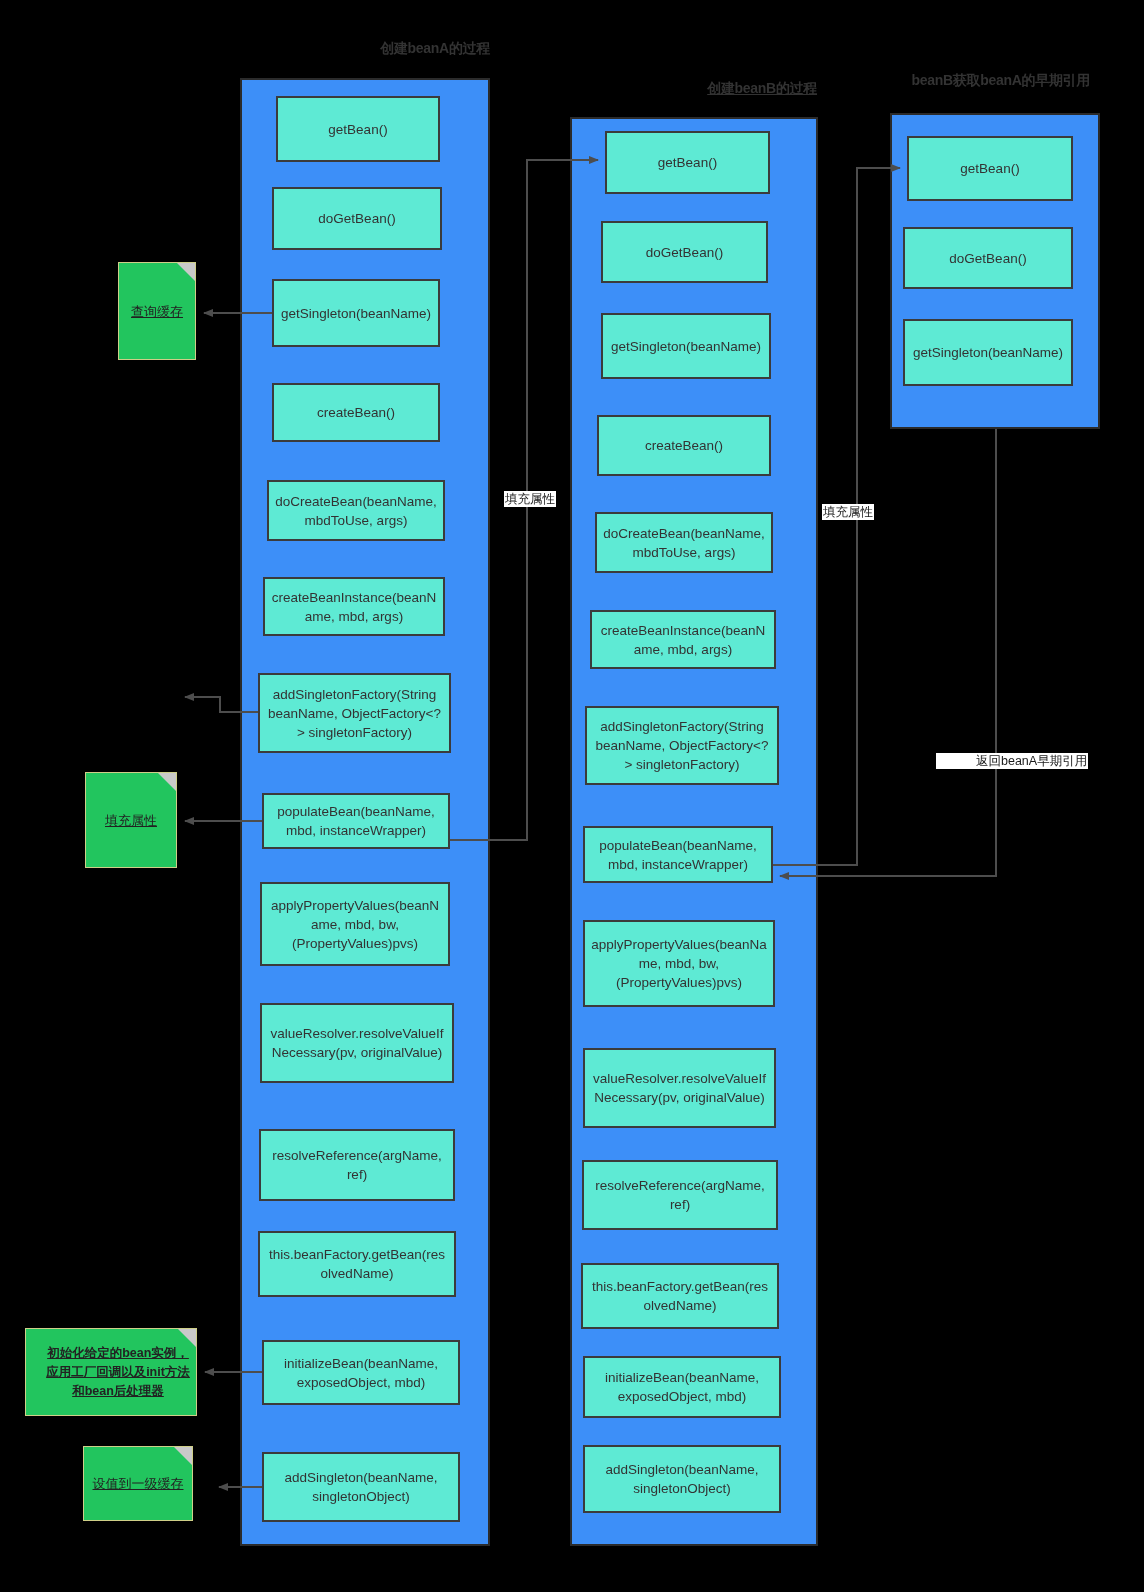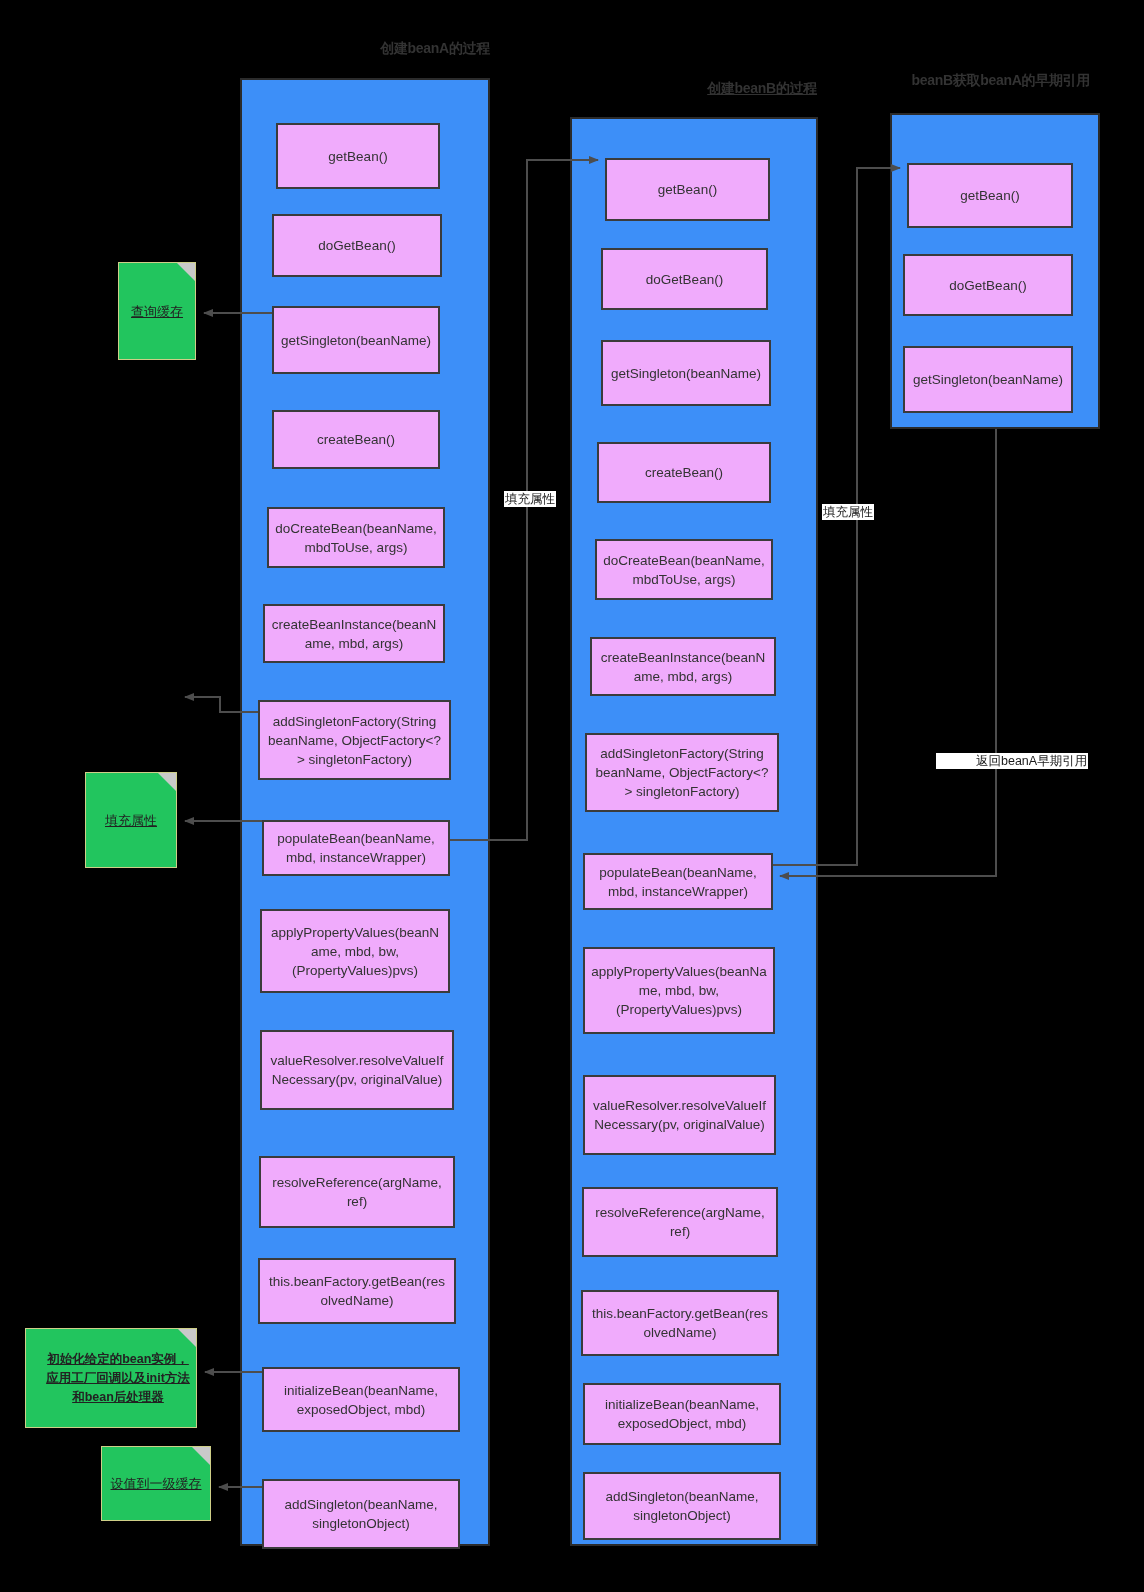--- a/index.html
+++ b/index.html
@@ -41,33 +41,32 @@
     font-weight: bold;
     font-size: 14px;
     line-height: 17px;
     text-align: right;
     letter-spacing: -0.3px;
   }
 
   
   .node {
     position: absolute;
-    background: #f0abfc;
+    background: #5eead4;
     border: 2px solid #3b3b3b;
     box-sizing: border-box;
     display: flex;
     align-items: center;
     justify-content: center;
     text-align: center;
     color: #333333;
     font-size: 13.5px;
     line-height: 19px;
     padding: 2px 6px;
     word-break: break-word;
-    margin-top: 27px;
   }
 
   
   .note {
     position: absolute;
     background: #22c55e;
     border: 1px solid #cfcf88;
     box-sizing: border-box;
     display: flex;
     align-items: center;
@@ -153,26 +152,26 @@
     <span class="fold"></span>
     <span>查询缓存</span>
   </div>
 
 
   <div class="note plain" style="left:85px; top:772px; width:92px; height:96px;">
     <span class="fold"></span>
     <span>填充属性</span>
   </div>
 
-  <div class="note" style="left:25px; top:1328px; width:172px; height:100px;padding-left:20px;">
+  <div class="note" style="left:25px; top:1328px; width:172px; height:88px;padding-left:20px;">
     <span class="fold"></span>
     <span>初始化给定的bean实例，应用工厂回调以及init方法和bean后处理器</span>
   </div>
 
-  <div class="note plain" style="left:101px; top:1446px; width:110px; height:75px;">
+  <div class="note plain" style="left:83px; top:1446px; width:110px; height:75px;">
     <span class="fold"></span>
     <span>设值到一级缓存</span>
   </div>
 
   <svg class="wires" viewBox="0 0 1144 1592">
     <defs>
       <marker id="arrow" markerWidth="10" markerHeight="8" refX="9" refY="4" orient="auto" markerUnits="userSpaceOnUse">
         <path d="M0,0 L10,4 L0,8 Z" fill="#4d4d4d"></path>
       </marker>
     </defs>

